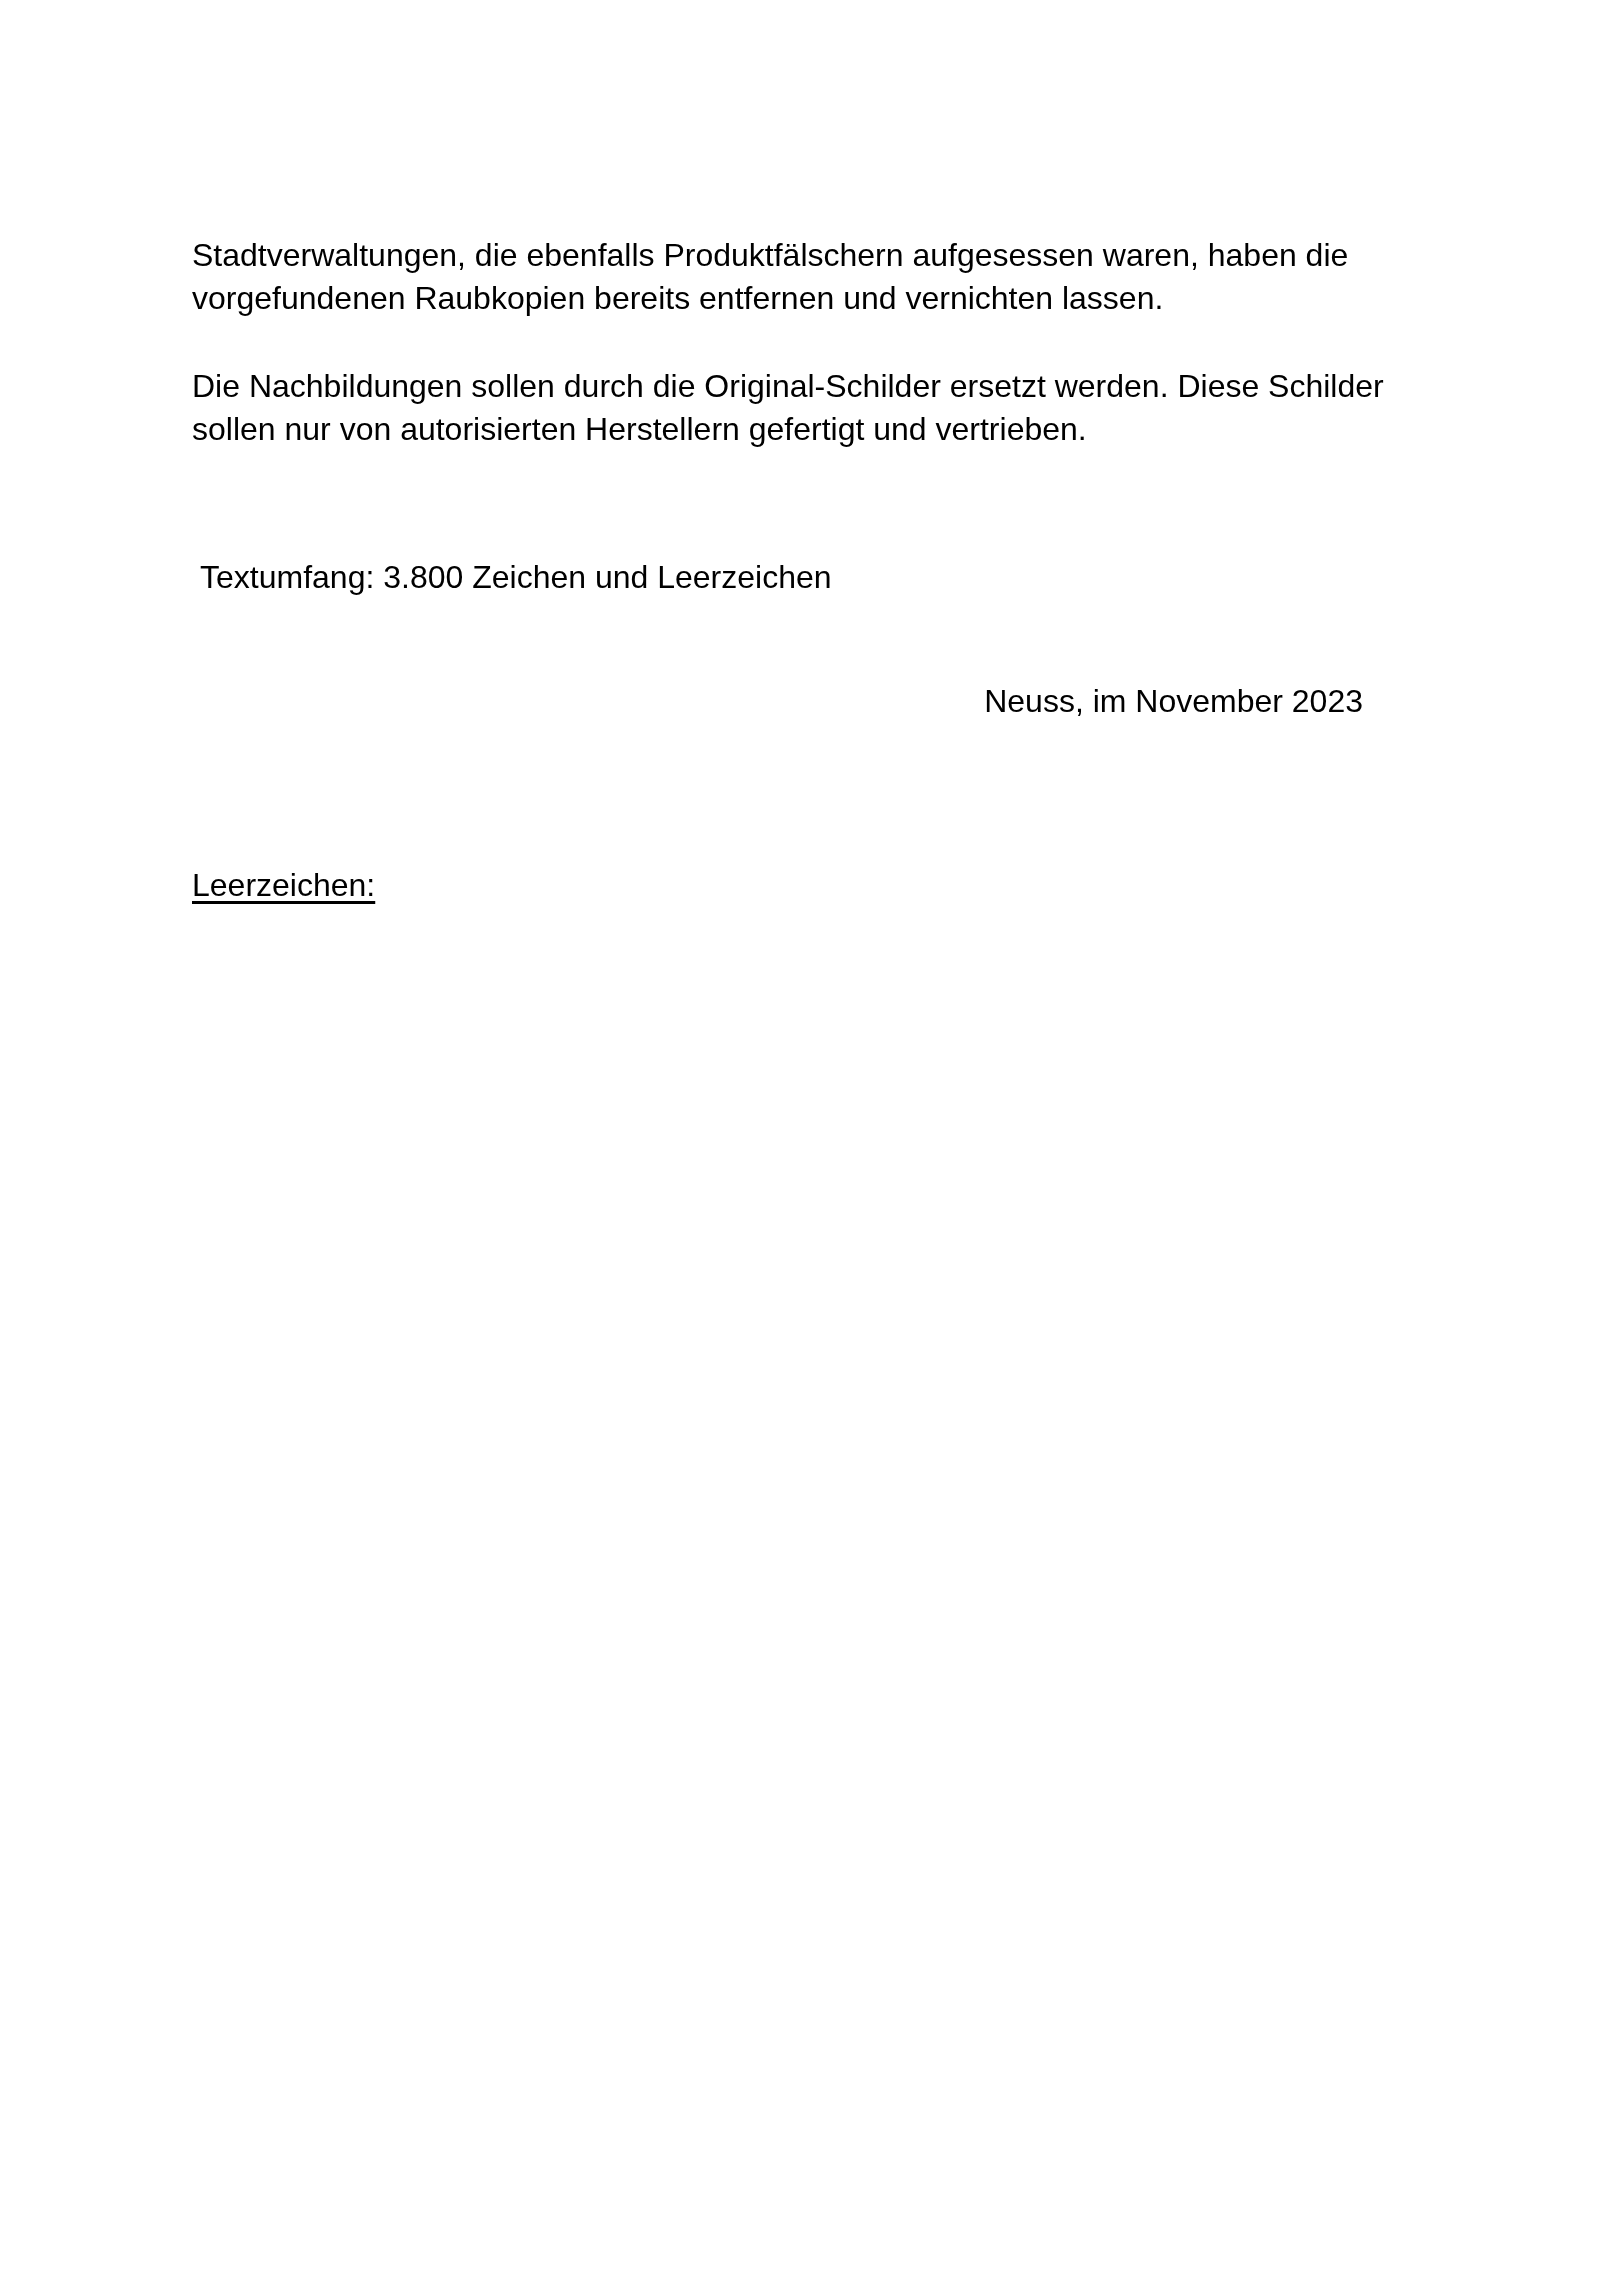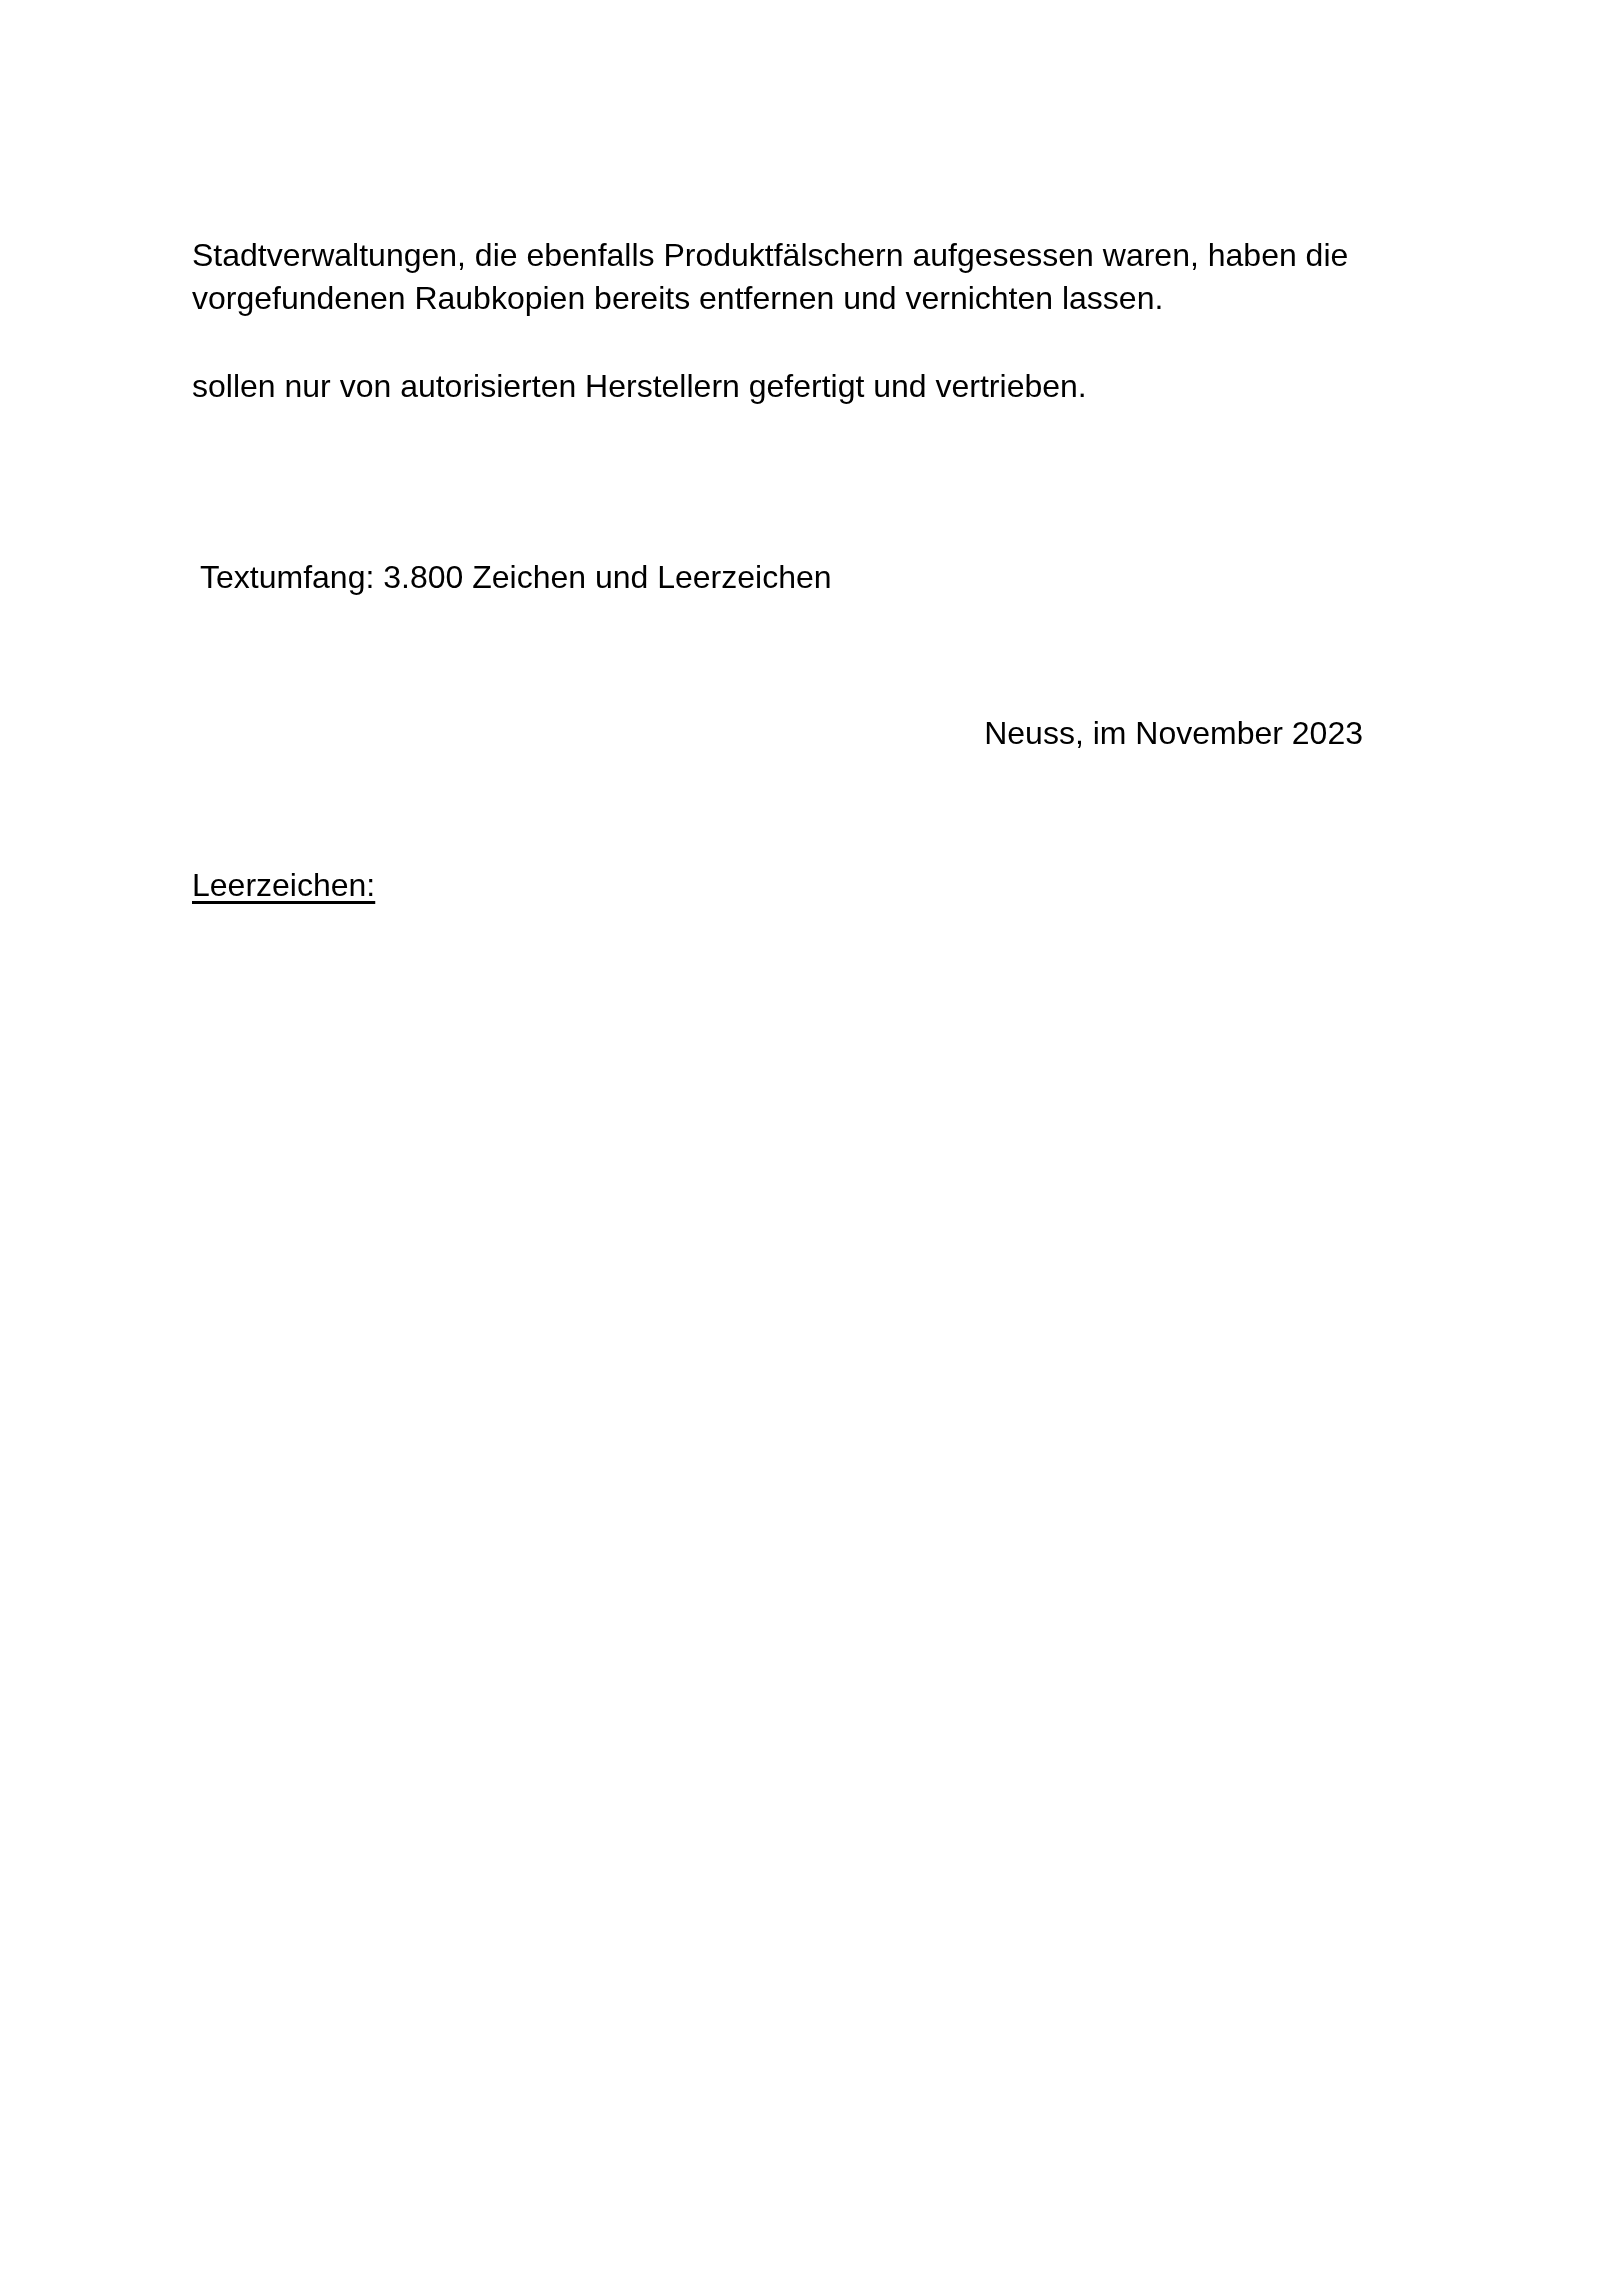--- a/index.html
+++ b/index.html
@@ -30,27 +30,28 @@
 <body>
 
 <div class="page">
 
   <div class="block" style="top:234px;">
     <div class="line">Stadtverwaltungen, die ebenfalls Produktfälschern aufgesessen waren, haben die</div>
     <div class="line">vorgefundenen Raubkopien bereits entfernen und vernichten lassen.</div>
   </div>
 
   <div class="block" style="top:365px;">
+    <div class="line">Die Nachbildungen sollen durch die Original-Schilder ersetzt werden. Diese Schilder</div>
     <div class="line">sollen nur von autorisierten Herstellern gefertigt und vertrieben.</div>
   </div>
 
   <div class="block" style="top:556px;margin-left:8px;">Textumfang: 3.800 Zeichen und Leerzeichen</div>
 
 
-  <div class="block right" style="top:712px;">Neuss, im November 2023</div>
+  <div class="block right" style="top:680px;">Neuss, im November 2023</div>
 
   <div class="block" style="top:864px;">
     <span class="underline">Leerzeichen:</span>
   </div>
 
 
 </div>
 
 
 </body></html>

